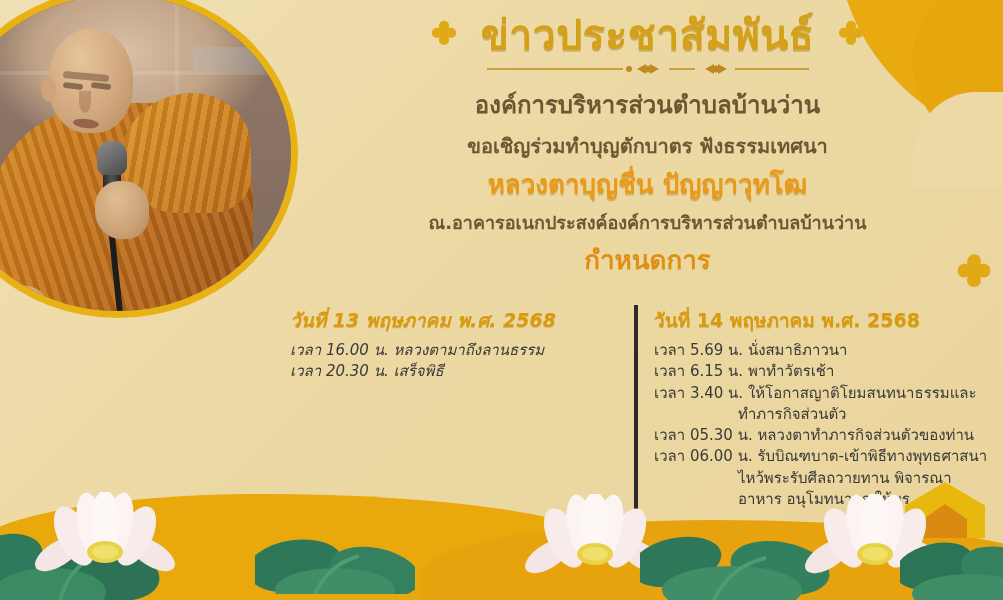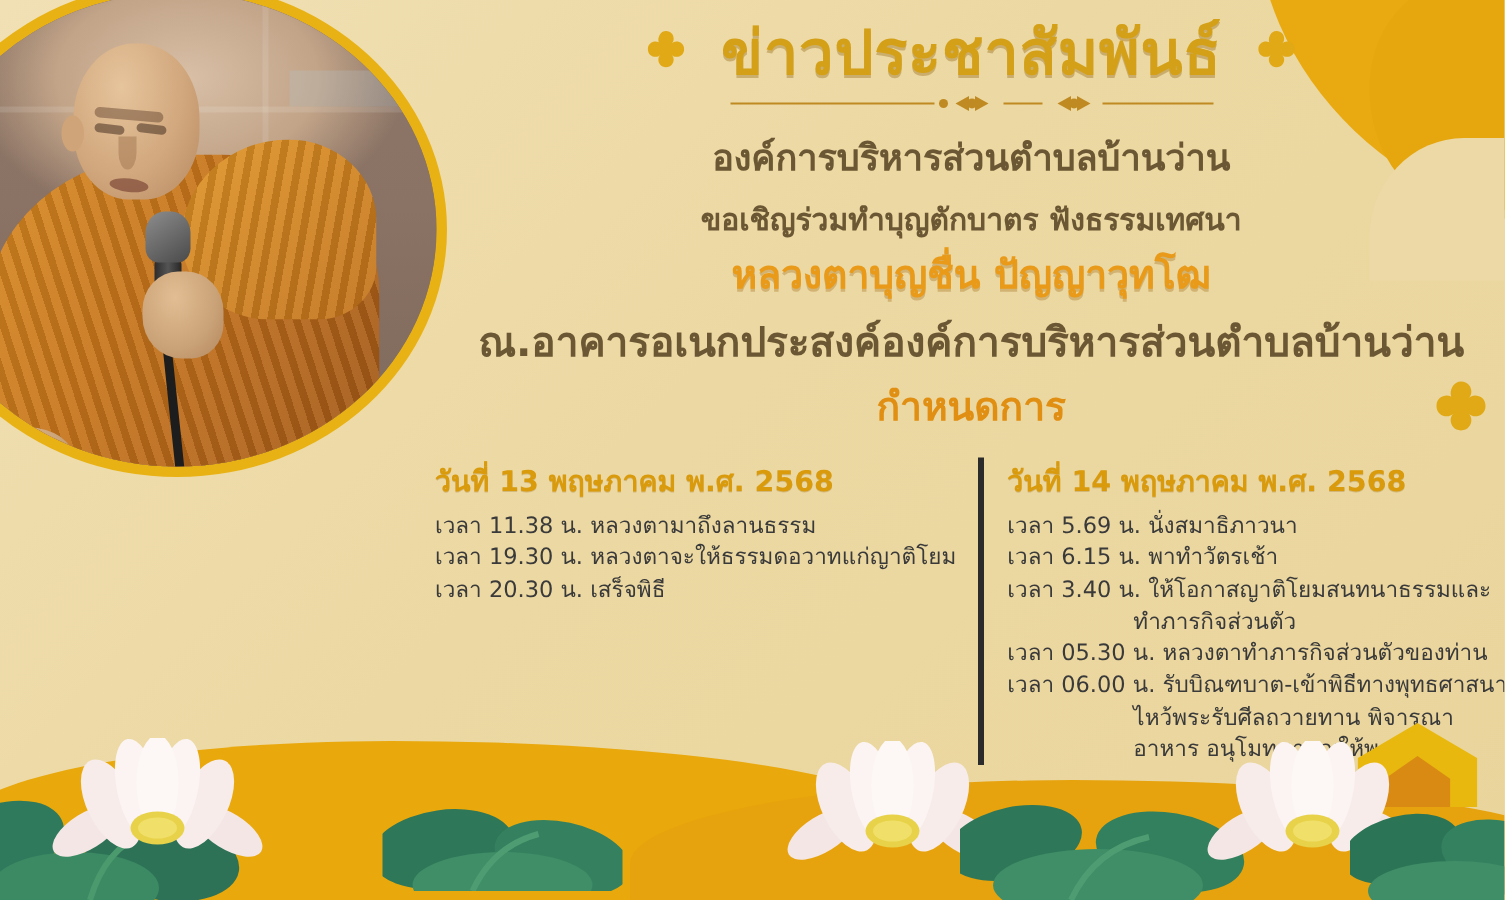--- a/index.html
+++ b/index.html
@@ -161,33 +161,33 @@
     font-size:24px; font-weight:bold; color:#6b5733; margin-top:9px; line-height:1.3;
   }
   .line-invite {
     font-size:20px; font-weight:bold; color:#6b5733; margin-top:12px; line-height:1.3;
   }
   .line-monk {
     font-size:26px; font-weight:bold; color:#e89a18; margin-top:10px;
     text-shadow:0 2px 0 rgba(150,92,8,0.30); line-height:1.2;
   }
   .line-place {
-    font-size:27px; font-weight:bold; color:#6b5733; margin-top:11px; line-height:1.3;
+    font-size:18px; font-weight:bold; color:#6b5733; margin-top:11px; line-height:1.3;
   }
   .line-schedule {
     font-size:26px; font-weight:bold; color:#e08f12; margin-top:9px; line-height:1.3;
   }
 
   
   .schedule {
     position:absolute; left:290px; right:10px; top:305px;
     display:flex; align-items:flex-start;
   }
   .col { flex:1 1 0; }
-  .col-left { padding-right:14px; }
+  .col-left { padding-right:1px;font-style:italic; }
   .col-right { padding-left:16px; flex:0 0 355px; }
   .divider {
     width:4px; align-self:stretch; min-height:205px;
     background:#2b2b2b; flex:0 0 auto;
   }
   .day-head {
     font-size:19px; font-weight:bold; color:#d99a0b;
     text-shadow:0 1px 0 rgba(140,92,8,0.25);
     margin-bottom:5px; white-space:nowrap;
   }
@@ -285,24 +285,21 @@
     <div class="line-monk">หลวงตาบุญชื่น ปัญญาวุทโฒ</div>
     <div class="line-place">ณ.อาคารอเนกประสงค์องค์การบริหารส่วนตำบลบ้านว่าน</div>
     <div class="line-schedule">กำหนดการ</div>
   </div>
 
   <div class="schedule">
     <div class="col col-left">
       <div class="day-head">วันที่ 13 พฤษภาคม พ.ศ. 2568</div>
       <div>
         <div class="item">
-          <span>เวลา 11.38 น. หลวงตามาถึงลานธรรม</span>
-        </div>
-        <div class="item">
-          <span>เวลา 19.30 น. หลวงตาจะให้ธรรมดอวาทแก่ญาติโยม</span>
+          <span>เวลา 16.00 น. หลวงตามาถึงลานธรรม</span>
         </div>
         <div class="item">
           <span>เวลา 20.30 น. เสร็จพิธี</span>
         </div>
       </div>
     </div>
 
     <div class="divider"></div>
 
     <div class="col col-right">

